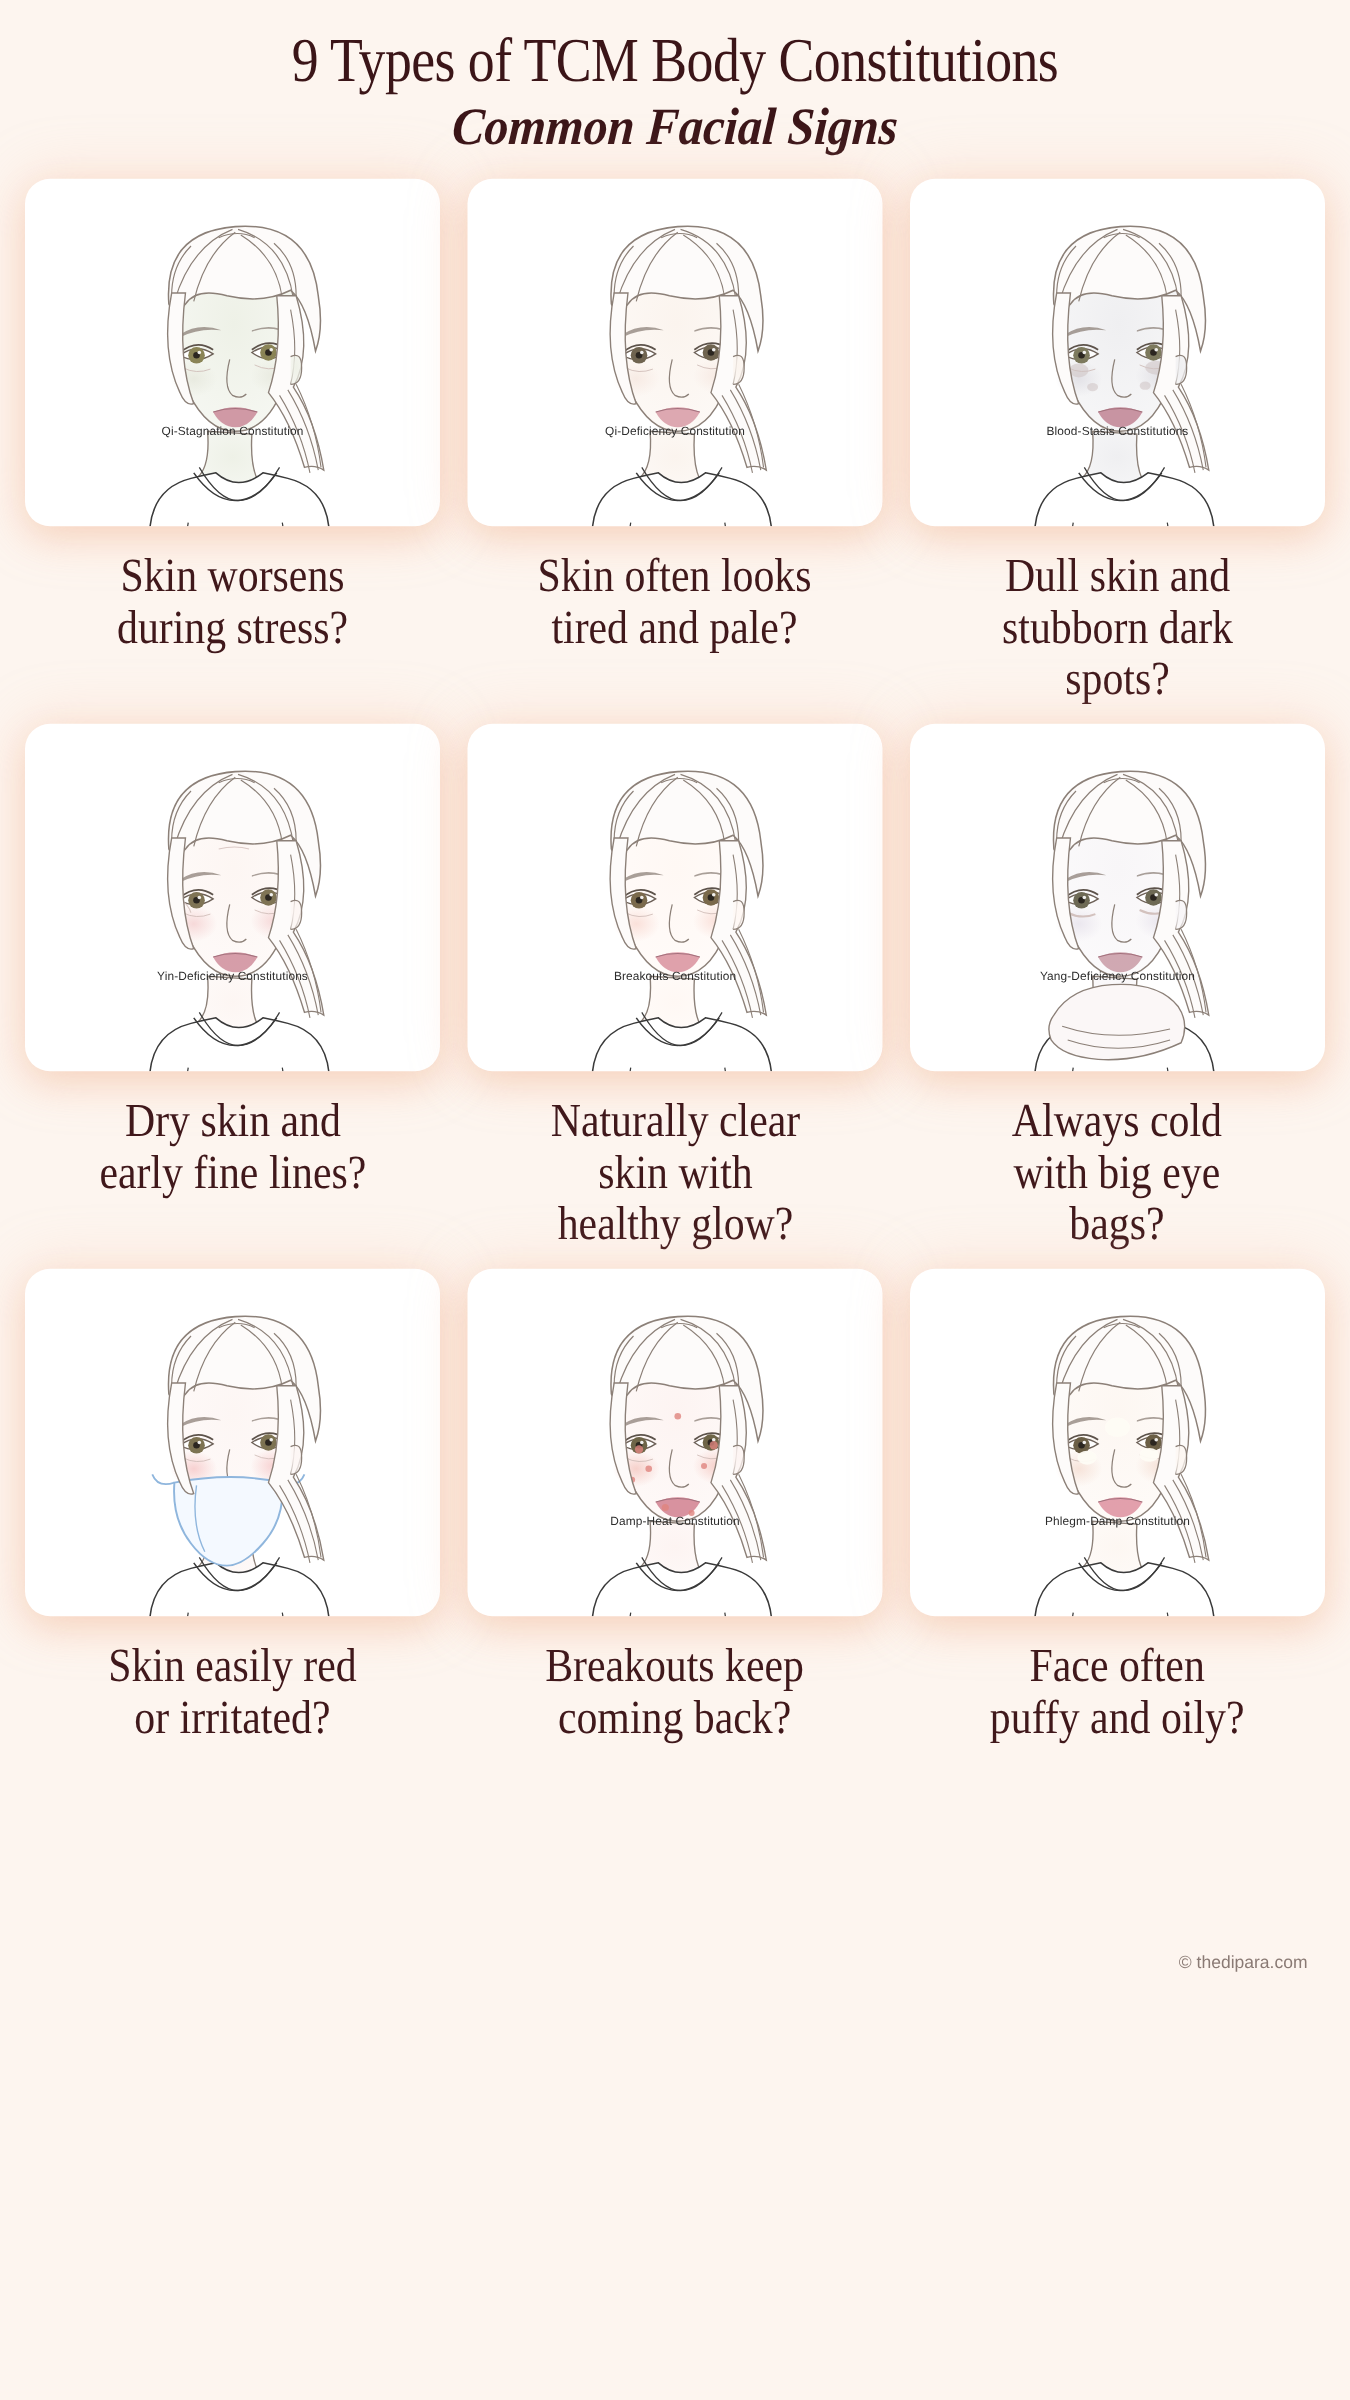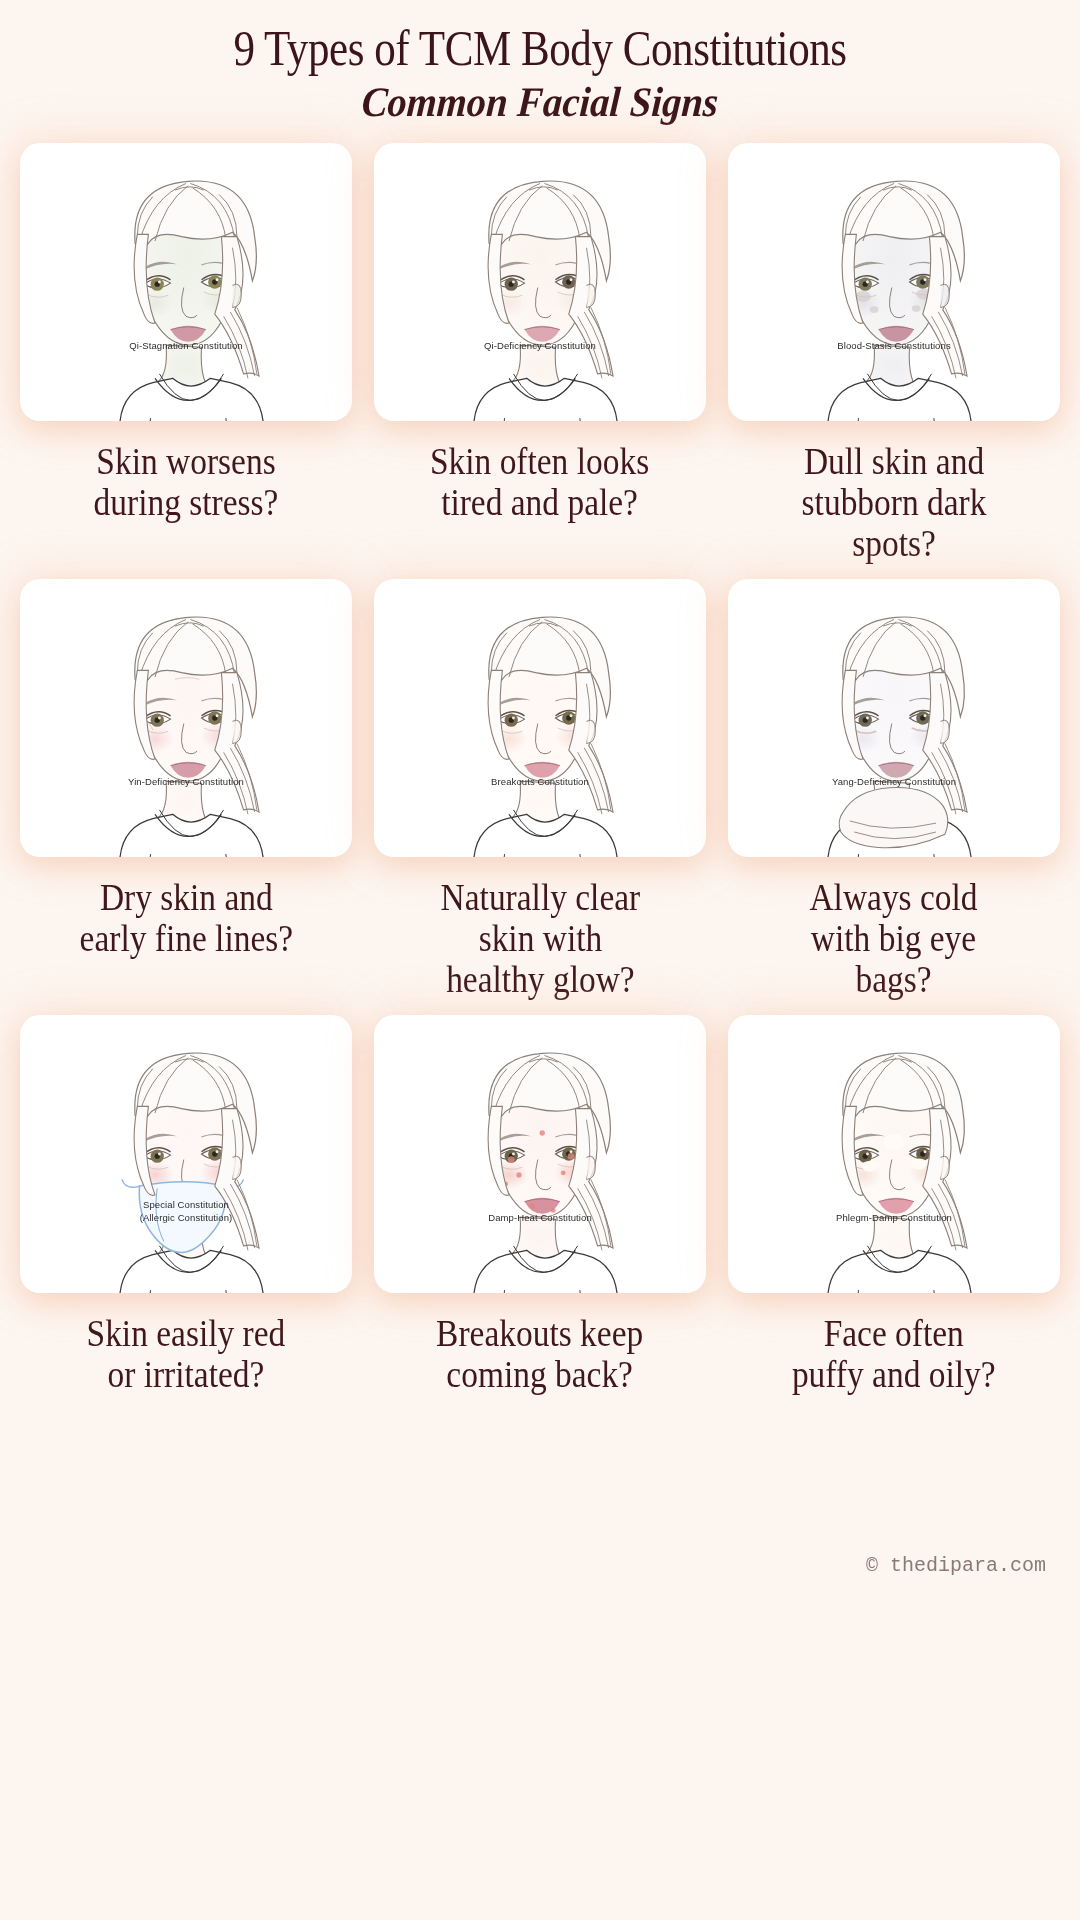--- a/index.html
+++ b/index.html
@@ -64,22 +64,22 @@
     font-family:"Liberation Serif", serif;
     font-size:38px; line-height:1.08;
     color:#40181b;
     transform:scaleX(.88); transform-origin:center top;
     white-space:pre-line;
   }
 
   
   .footer{
     position:absolute; right:34px; bottom:18px;
-    font-size:20px; color:#8a7a74;
-    font-family:Liberation Mono, monospace;
+    font-size:14px; color:#8a7a74;
+    font-family:Liberation Sans, sans-serif;
   }
 </style>
 </head>
 <body>
 
 <div id="page">
 
   <div class="header">
     <div class="title">9 Types of TCM Body Constitutions</div>
     <div class="subtitle">Common Facial Signs</div>
@@ -427,21 +427,21 @@
   <g fill="none" stroke="#8c8078" stroke-width=".8">
     <path d="M190 166 q16 26 22 58"></path>
     <path d="M184 170 q16 26 22 56"></path>
     <path d="M196 162 q14 28 18 60"></path>
     <path d="M192 108 q6 30 0 54"></path>
   </g>
 
   <path d="M192 142 q8 -4 8 8 q0 12 -8 12" fill="url(#sk4)" stroke="#8c8078" stroke-width=".9"></path>
 </svg>
             </div>
-      <div class="card-label">Yin-Deficiency Constitution</div>
+      <div class="card-label">Yin-Deficiency Constitutions</div>
     </div>
     <div class="caption">Dry skin and
 early fine lines?</div>
   </div>
 
   <div class="cell">
     <div class="card">
       <div class="card-art">
 <svg viewBox="0 0 300 278" preserveAspectRatio="xMidYMid slice">
   <defs>
@@ -691,22 +691,20 @@
   <g fill="none" stroke="#8c8078" stroke-width=".8">
     <path d="M190 166 q16 26 22 58"></path>
     <path d="M184 170 q16 26 22 56"></path>
     <path d="M196 162 q14 28 18 60"></path>
     <path d="M192 108 q6 30 0 54"></path>
   </g>
 
   <path d="M192 142 q8 -4 8 8 q0 12 -8 12" fill="url(#sk7)" stroke="#8c8078" stroke-width=".9"></path>
 </svg>
             </div>
-      <div class="card-label">Special Constitution
-(Allergic Constitution)</div>
     </div>
     <div class="caption">Skin easily red
 or irritated?</div>
   </div>
 
   <div class="cell">
     <div class="card">
       <div class="card-art">
 <svg viewBox="0 0 300 278" preserveAspectRatio="xMidYMid slice">
   <defs>

